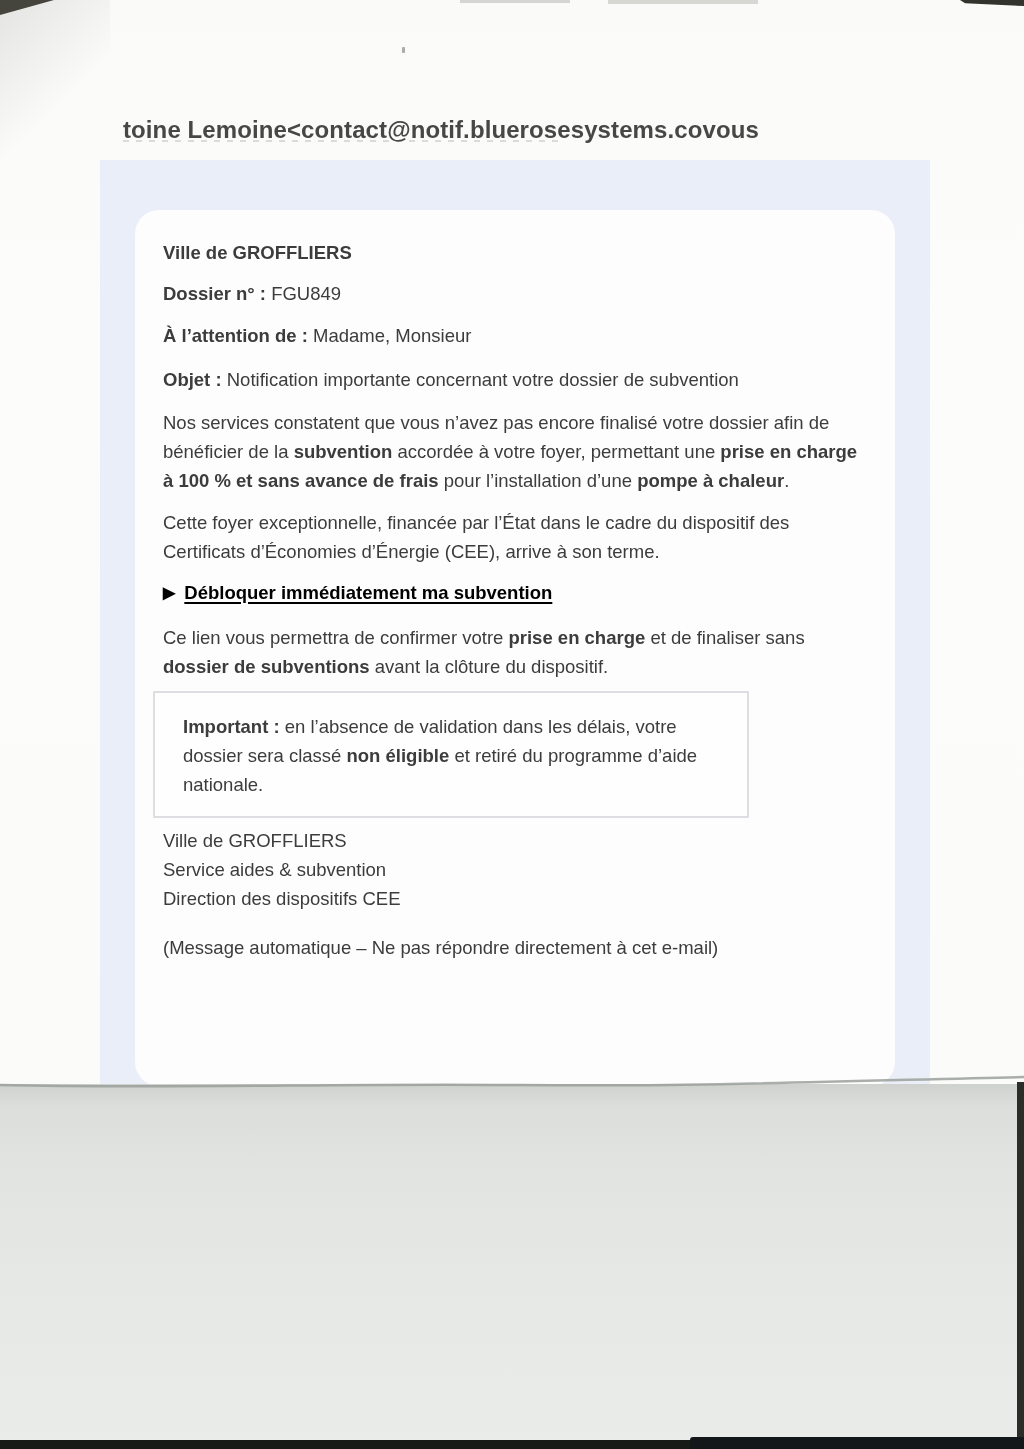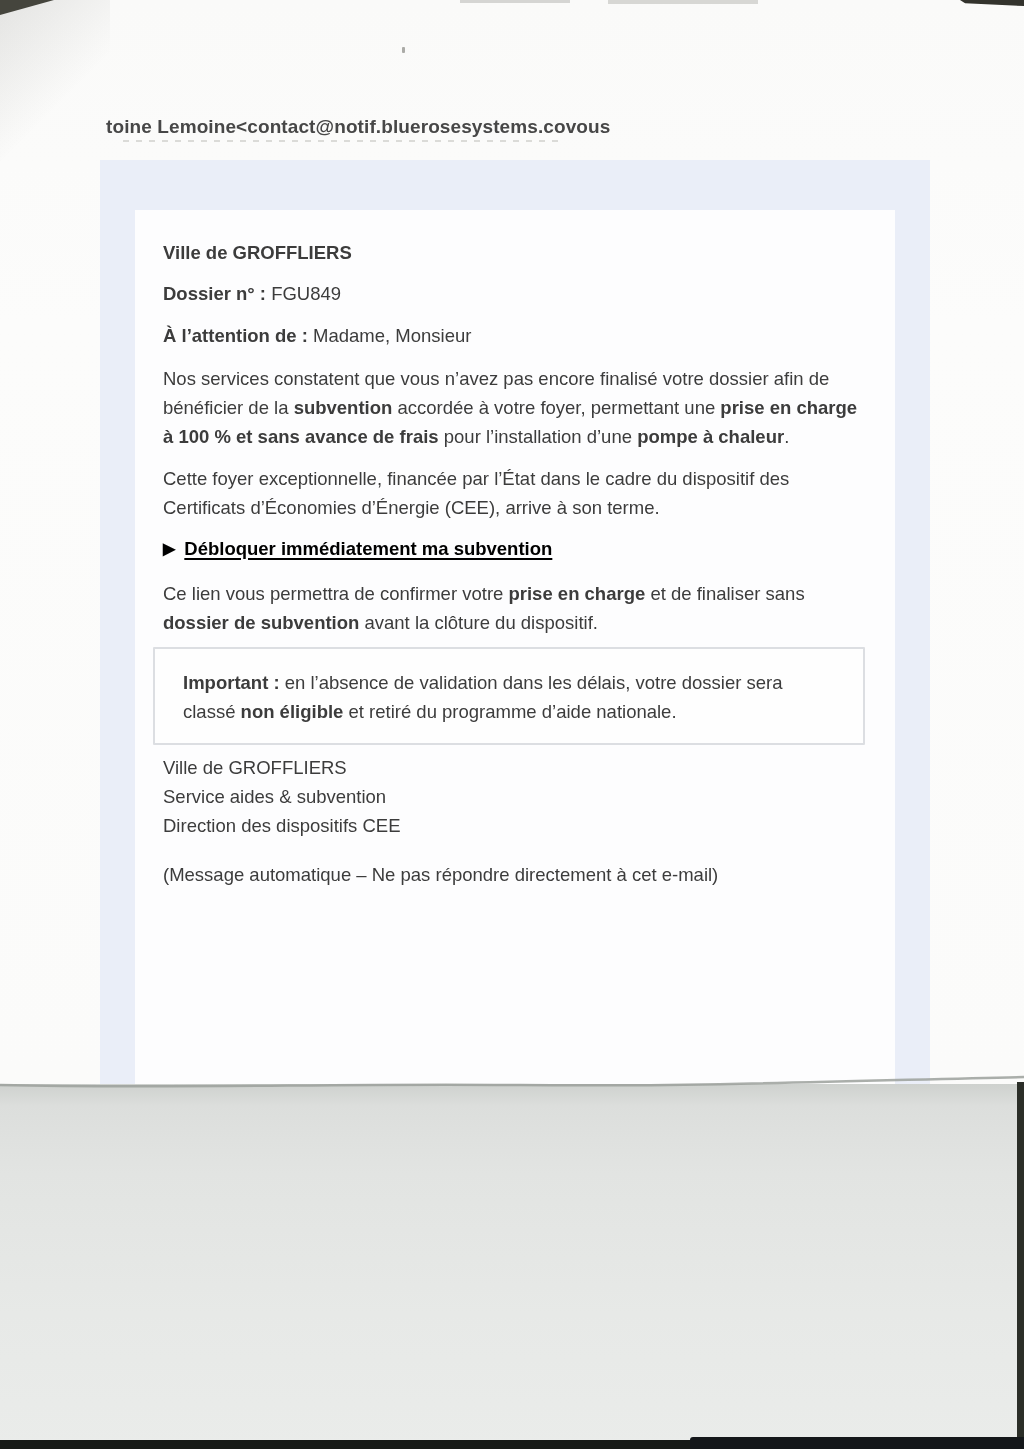--- a/index.html
+++ b/index.html
@@ -20,48 +20,48 @@
     background:linear-gradient(135deg,rgba(110,110,104,.16),rgba(110,110,104,0) 55%);}
   .corner-tr{position:absolute;right:0;top:0;width:64px;height:6px;background:#33332d;
     clip-path:polygon(0 0,100% 0,100% 100%,8% 55%);}
   .top-smudge1{position:absolute;left:460px;top:0;width:110px;height:3px;background:#8a8a84;opacity:.32;}
   .top-smudge2{position:absolute;left:608px;top:0;width:150px;height:4px;background:#7e7e78;opacity:.28;}
   .dot-artifact{position:absolute;left:402px;top:47px;width:3px;height:6px;background:#6a6a64;opacity:.55;border-radius:1px;}
   .scan-dots{position:absolute;left:123px;top:140px;width:436px;height:2px;opacity:.45;
     background:repeating-linear-gradient(90deg,#b4b4ae 0 6px,transparent 6px 13px);}
   
   .from-line{
-    position:absolute;left:106px;top:116px;
-    font-size:19px;font-weight:700;color:#474747;letter-spacing:.1px;white-space:nowrap;
+    position:absolute;left:123px;top:116px;
+    font-size:24px;font-weight:700;color:#474747;letter-spacing:.1px;white-space:nowrap;
   }
   
   .email-frame{
     position:absolute;left:100px;top:160px;width:830px;height:926px;
     background:#eaeef8;
   }
   .email-inner{
     position:absolute;left:35px;top:50px;width:760px;height:876px;
     background:#fdfdfe;box-sizing:border-box;
     padding:28px 32px 0 28px;
-    color:#3c3c3c;font-size:18.5px;line-height:29px;
+    color:#3c3c3c;font-size:18.5px;line-height:29px;border-radius:24px;
   }
   .org-line{font-weight:700;}
   .mt-dossier{margin-top:12px;}
   .mt-attention{margin-top:13px;}
   .mt-objet{margin-top:15px;}
   .mt-para1{margin-top:14px;}
   .mt-para2{margin-top:13px;}
   .mt-para3{margin-top:22px;}
   .mt-link{margin-top:12px;}
   .mt-para4{margin-top:15px;}
   .unlock-link{color:#000000;font-weight:700;cursor:pointer;}
   .unlock-link .arrow{margin-right:9px;font-size:16px;display:inline-block;transform:translateY(-1px);}
   .unlock-link .label{text-decoration:underline;text-decoration-thickness:2px;text-underline-offset:3px;}
   .important-box{
-    margin:10px 0 0 -10px;width:712px;box-sizing:border-box;
+    margin:10px 0 0 -10px;width:596px;box-sizing:border-box;
     border:2px solid #dcdee2;background:#fefefe;border-radius:1px;
     padding:19px 26px 17px 28px;
   }
   .signature{margin-top:8px;}
   .auto-message{margin-top:20px;}
   
   .gray-bottom{
     position:absolute;left:0;top:1084px;width:1024px;height:365px;
     background:linear-gradient(180deg,#ced1ce 0px,#dcdedc 22px,#e2e4e2 90px,#e7e9e7 230px,#eaecea 100%);
   }
@@ -87,31 +87,32 @@
 
 <div class="email-frame">
   <div class="email-inner">
 
     <div class="org-line">Ville de GROFFLIERS</div>
 
     <div class="mt-dossier"><span style="font-weight: 700;">Dossier n° : </span><span>FGU849</span></div>
 
     <div class="mt-attention"><span style="font-weight: 700;">À l’attention de : </span><span>Madame, Monsieur</span></div>
 
+    <div class="mt-objet"><span style="font-weight: 700;">Objet : </span><span>Notification importante concernant votre dossier de subvention</span></div>
 
     <div class="mt-para1"><span>Nos services constatent que vous n’avez pas encore finalisé votre dossier afin de bénéficier de la </span><span style="font-weight: 700;">subvention</span><span> accordée à votre foyer, permettant une </span><span style="font-weight: 700;">prise en charge à 100 % et sans avance de frais</span><span> pour l’installation d’une </span><span style="font-weight: 700;">pompe à chaleur</span><span>.</span></div>
 
     <div class="mt-para2"><span>Cette foyer exceptionnelle, financée par l’État dans le cadre du dispositif des Certificats d’Économies d’Énergie (CEE), </span><span style="font-weight: 400;">arrive à son terme</span><span>.</span></div>
 
 
     <div class="mt-link unlock-link">
       <span class="arrow">▶</span><span class="label">Débloquer immédiatement ma subvention</span>
     </div>
 
-    <div class="mt-para4"><span>Ce lien vous permettra de confirmer votre </span><span style="font-weight: 700;">prise en charge</span><span> et de finaliser sans </span><span style="font-weight: 700;">dossier de subvention</span><span> avant la clôture du dispositif.</span></div>
+    <div class="mt-para4"><span>Ce lien vous permettra de confirmer votre </span><span style="font-weight: 700;">prise en charge</span><span> et de finaliser sans </span><span style="font-weight: 700;">dossier de subventions</span><span> avant la clôture du dispositif.</span></div>
 
     <div class="important-box">
       <div><span style="font-weight: 700;">Important :</span><span> en l’absence de validation dans les délais, votre dossier sera classé </span><span style="font-weight: 700;">non éligible</span><span> et retiré du programme d’aide nationale.</span></div>
     </div>
 
     <div class="signature">Ville de GROFFLIERS</div>
     <div>Service aides &amp; subvention</div>
     <div>Direction des dispositifs CEE</div>
 
     <div class="auto-message">(Message automatique – Ne pas répondre directement à cet e-mail)</div>

